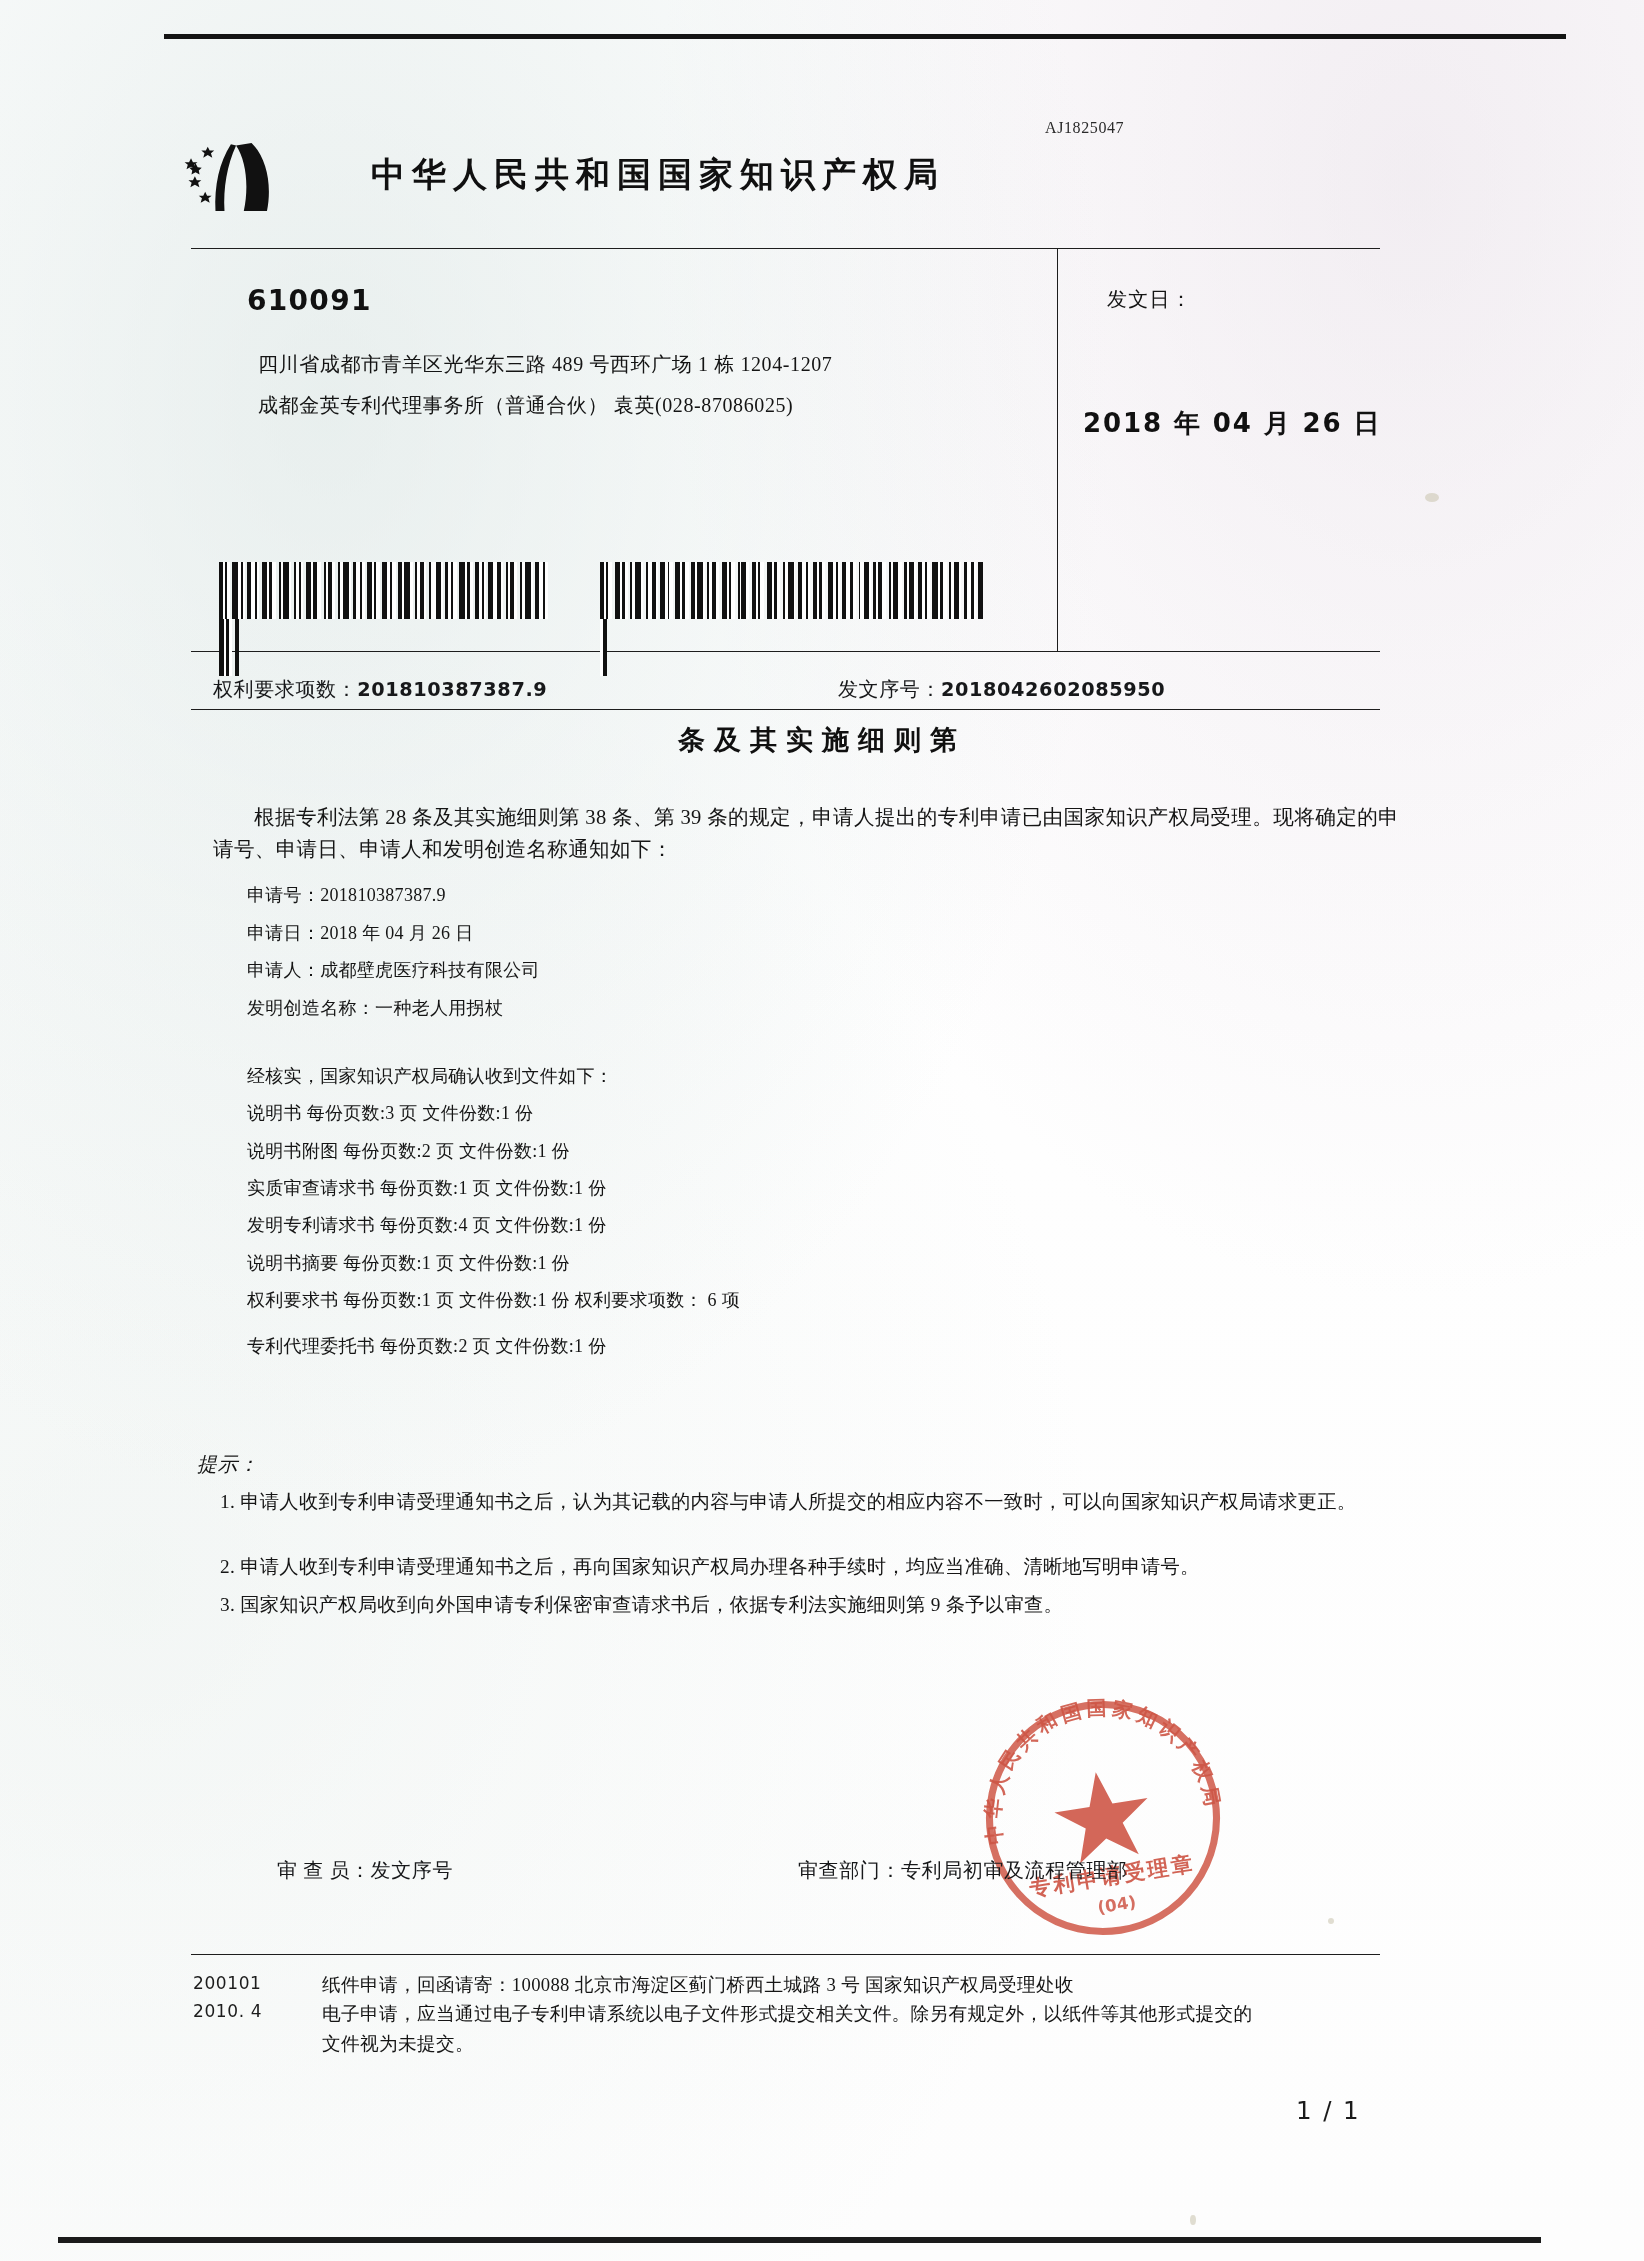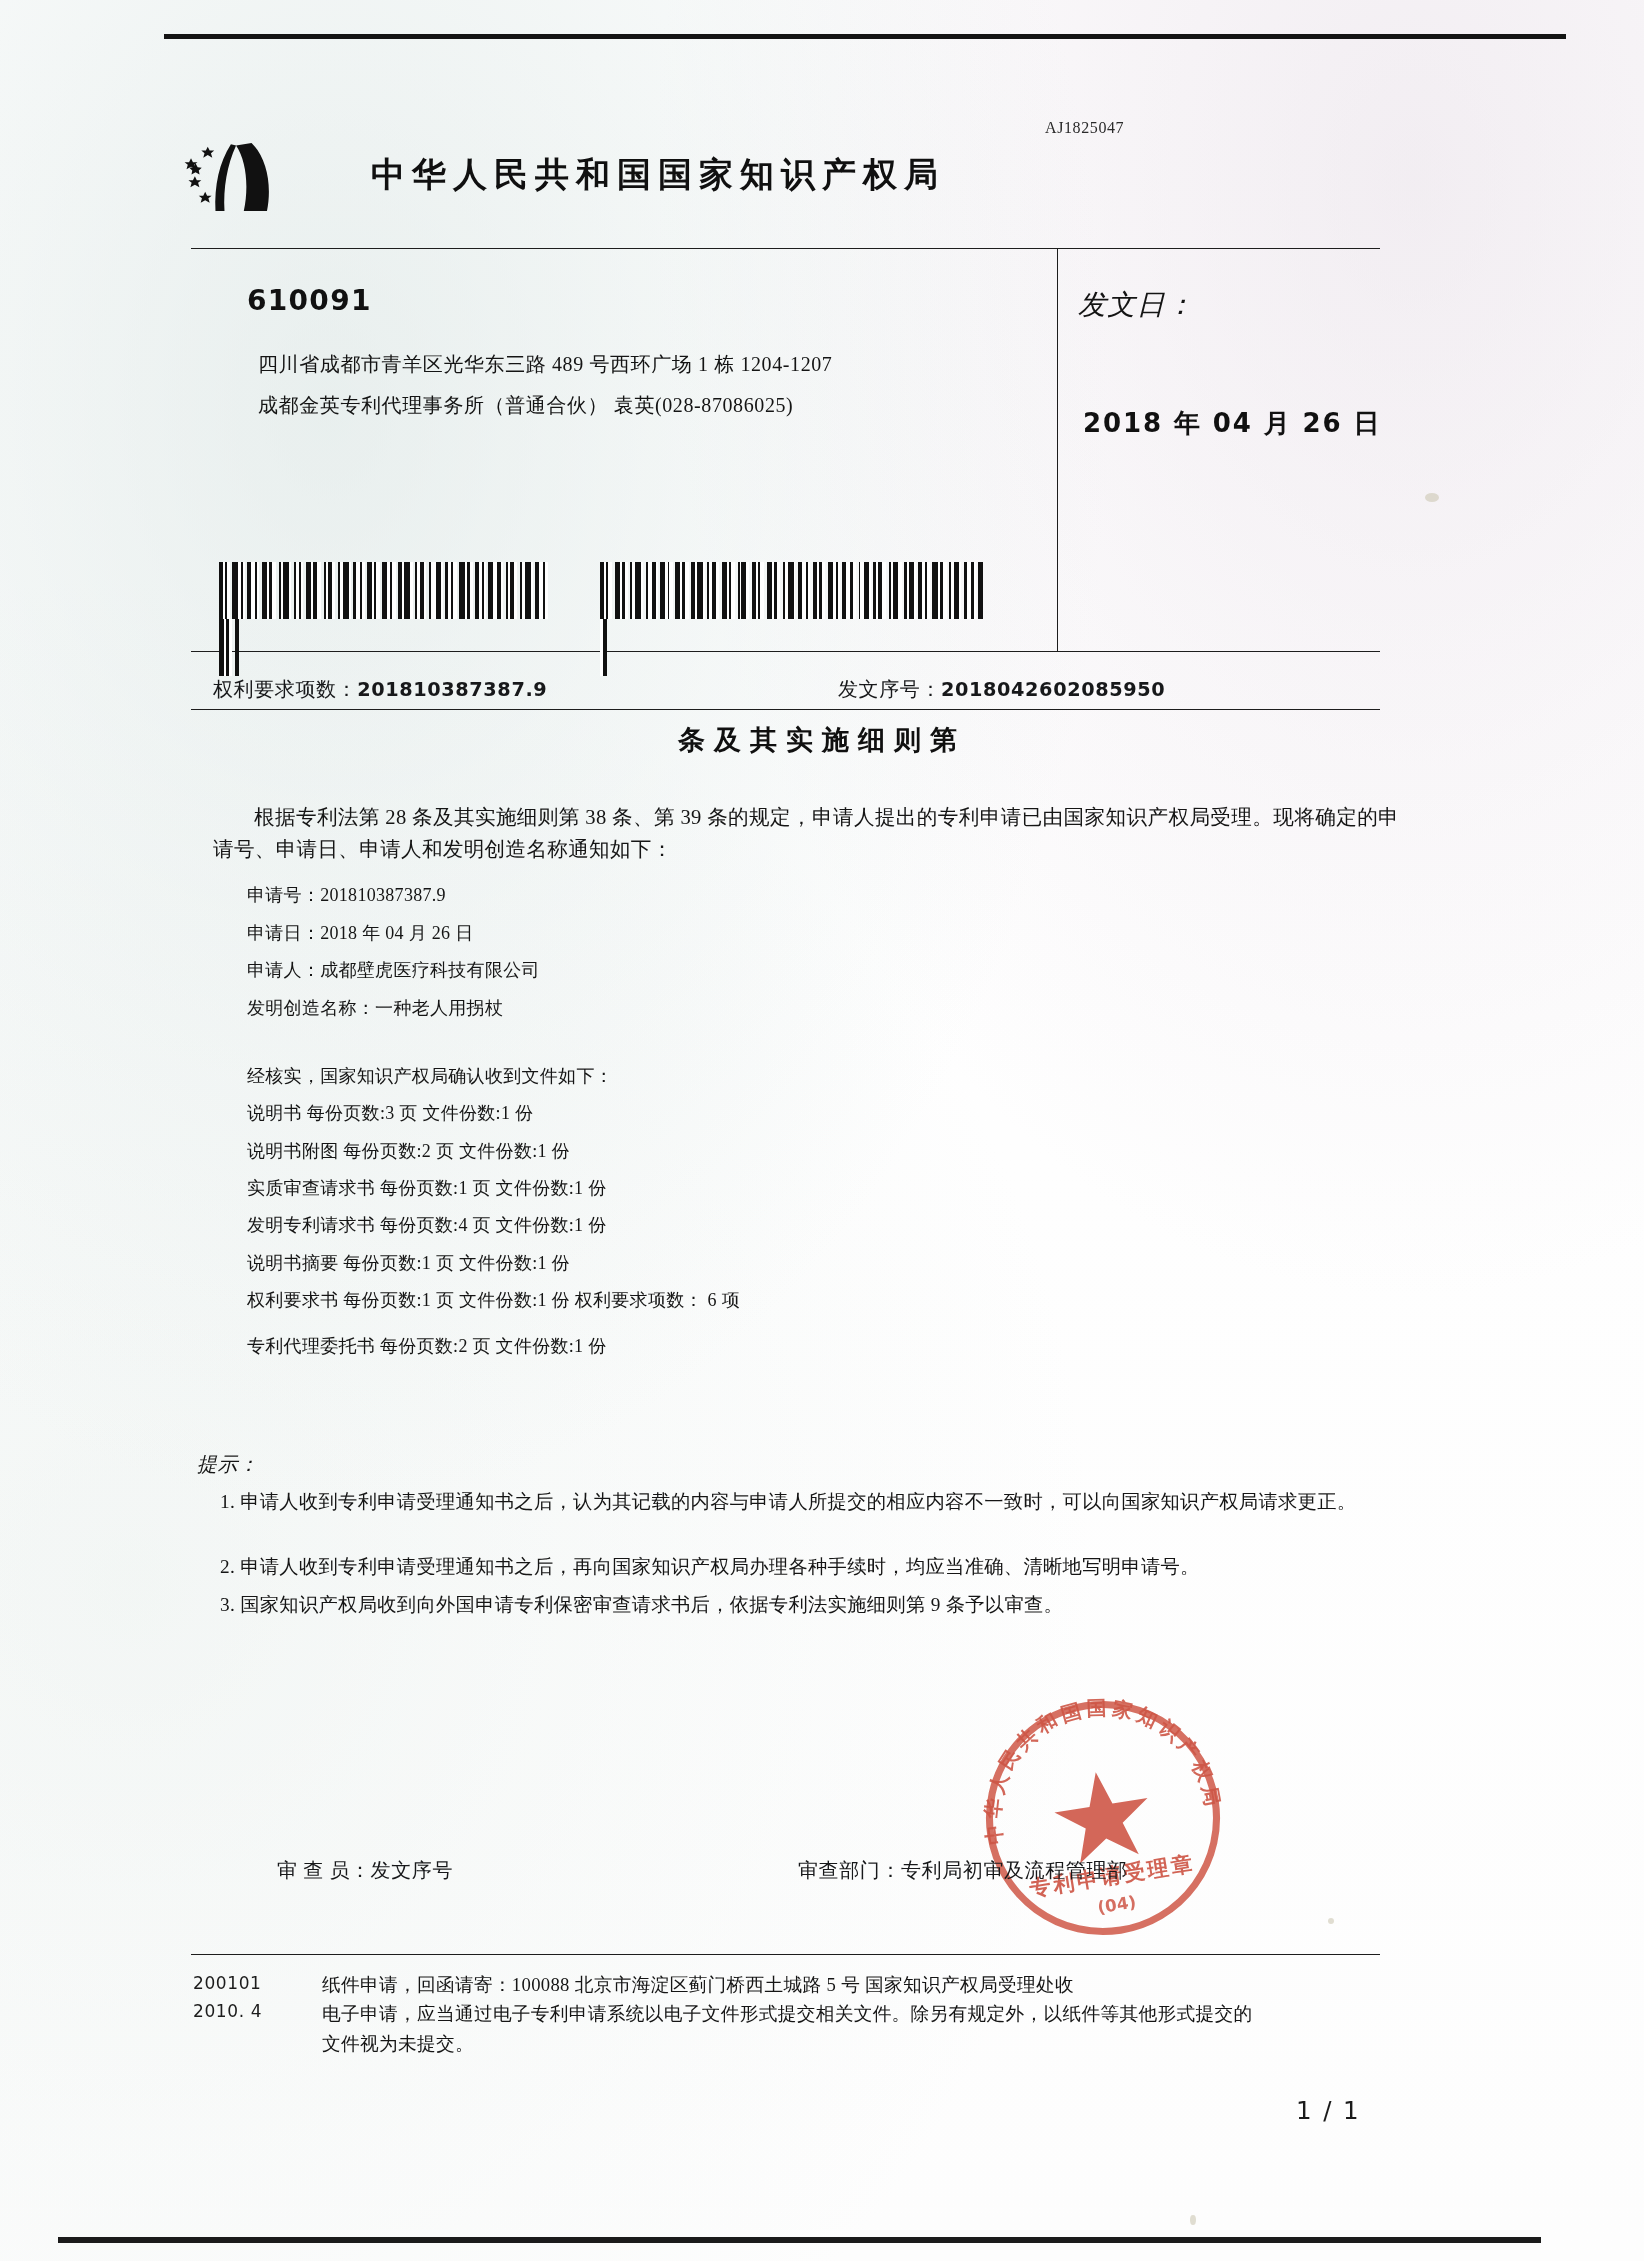--- a/index.html
+++ b/index.html
@@ -96,25 +96,24 @@
     position: absolute;
     left: 258px; top: 392px;
     font-size: 20px;
     letter-spacing: 0.6px;
     color: #141414;
     white-space: nowrap;
   }
   
   .date-label {
     position: absolute;
-    left: 1078px; top: 286px;
-    font-size: 28px;
+    left: 1107px; top: 286px;
+    font-size: 20px;
     letter-spacing: 1.3px;
     color: #141414;
-    font-style: italic;
   }
   .date-value {
     position: absolute;
     left: 1083px; top: 406px;
     font-family: "DejaVu Sans", sans-serif;
     font-weight: bold;
     font-size: 26px;
     letter-spacing: 1.9px;
     color: #111;
     white-space: nowrap;
@@ -422,20 +421,20 @@
       <span>审 查 员：</span><span>发文序号</span>
     </div>
     <div class="sig-right">
       <span>审查部门：</span><span>专利局初审及流程管理部</span>
     </div>
 
     <div class="hline" style="left:191px;top:1954px;width:1189px;"></div>
 
     <div class="foot-code1">200101</div>
     <div class="foot-code2">2010. 4</div>
-    <div class="foot-l1">纸件申请，回函请寄：100088 北京市海淀区蓟门桥西土城路 5 号   国家知识产权局受理处收</div>
+    <div class="foot-l1">纸件申请，回函请寄：100088 北京市海淀区蓟门桥西土城路 3 号   国家知识产权局受理处收</div>
     <div class="foot-l2">电子申请，应当通过电子专利申请系统以电子文件形式提交相关文件。除另有规定外，以纸件等其他形式提交的</div>
     <div class="foot-l3">文件视为未提交。</div>
     <div class="page-num">1 / 1</div>
 
   </div>
 </div>
 
 
 </body></html>

